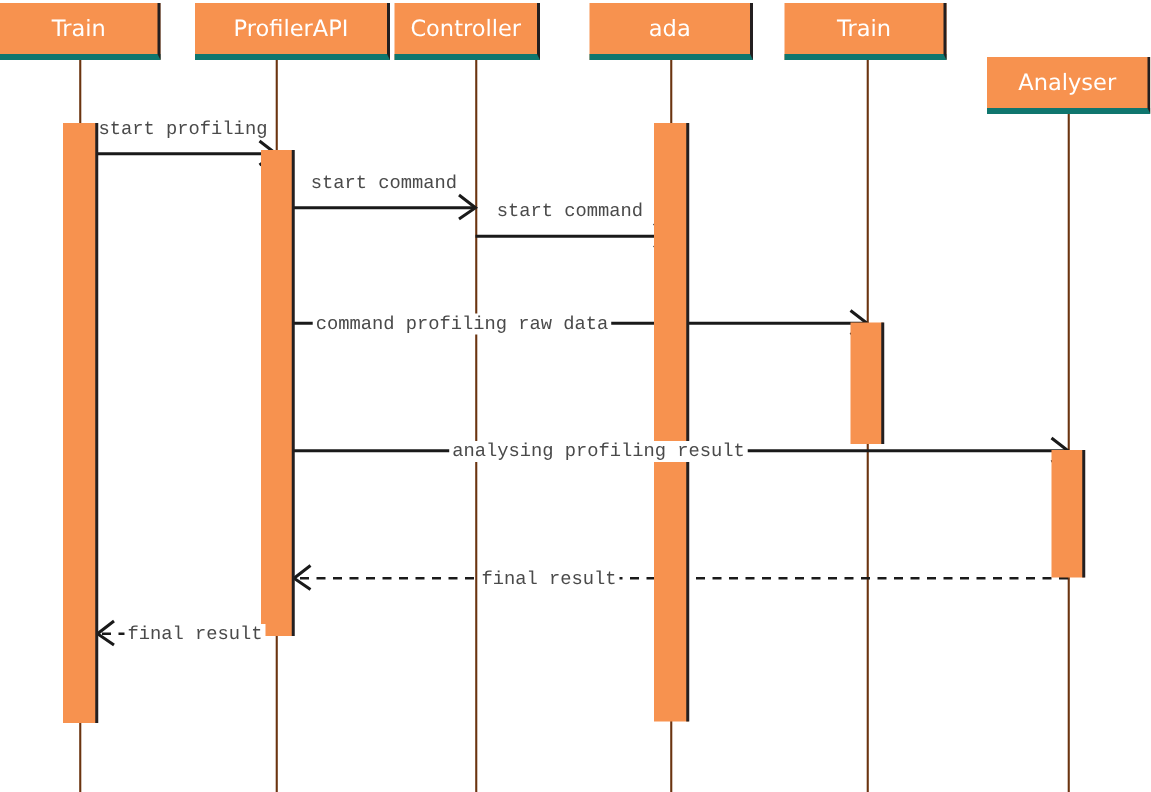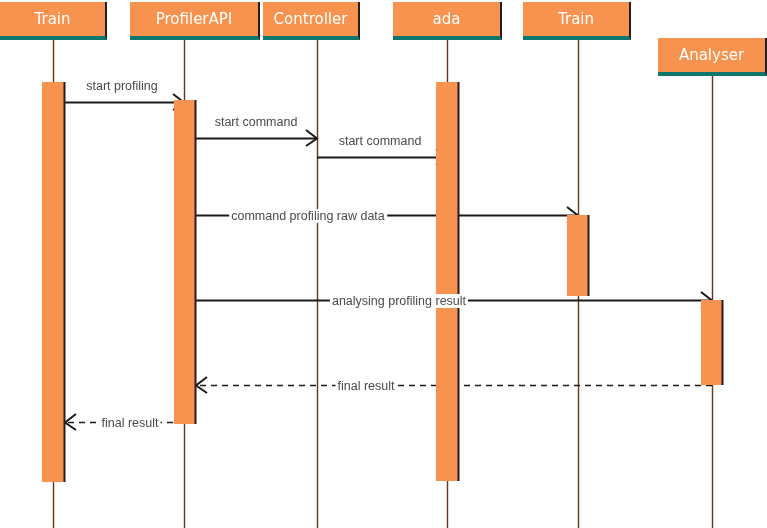--- a/index.html
+++ b/index.html
@@ -37,21 +37,21 @@
     color: #ffffff;
     font-size: 15px;
     font-family: "DejaVu Sans", "Liberation Sans", sans-serif;
     letter-spacing: 0px;
     white-space: nowrap;
   }
   .msg-label {
     position: absolute;
     color: #4a4a4a;
     font-size: 12.5px;
-    font-family: Liberation Sans, sans-serif;
+    font-family: Liberation Mono, monospace;
     background: #ffffff;
     white-space: nowrap;
     padding: 0 2px;
     transform: translateX(-50%);
     line-height: 14px;
   }
   .msg-label.above {
     background: transparent;
   }
 </style>

